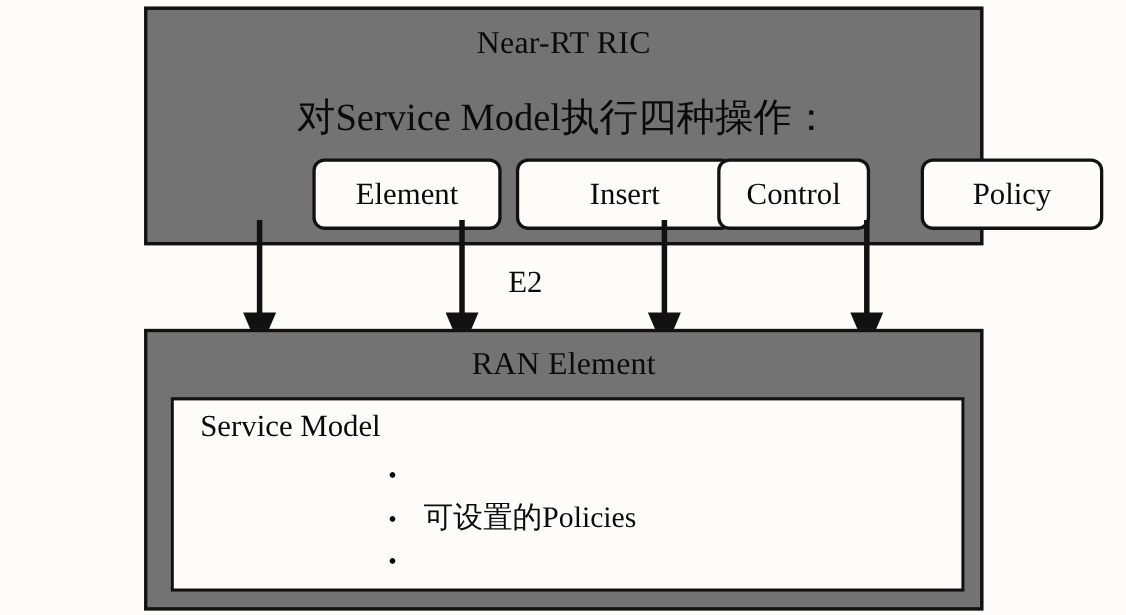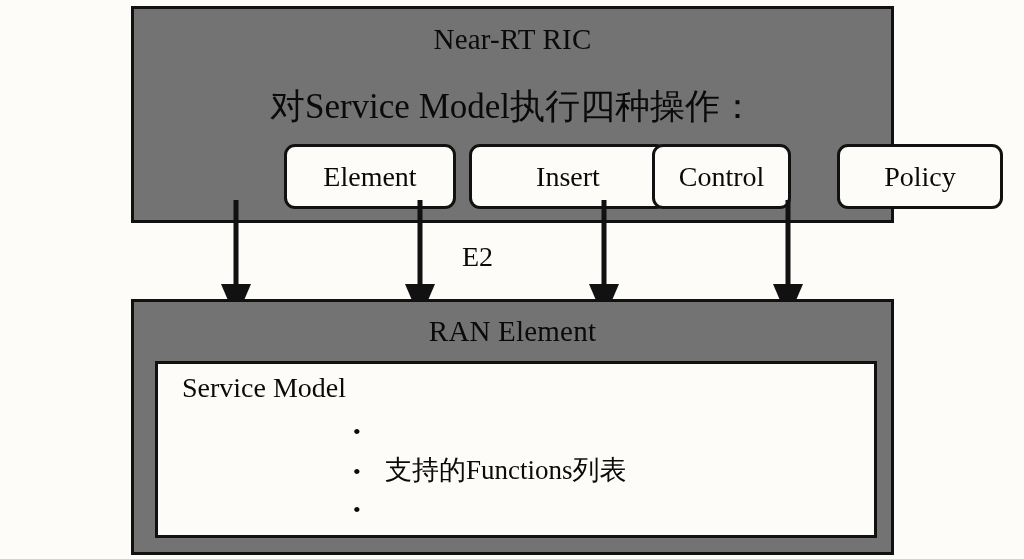--- a/index.html
+++ b/index.html
@@ -208,21 +208,21 @@
     <div id="service-model-box">
 
       <div id="service-model-title">Service Model</div>
 
       <ul id="service-model-list">
         <li class="sm-item">
           <span class="sm-bullet">•</span>
         </li>
         <li class="sm-item">
           <span class="sm-bullet">•</span>
-          <span class="sm-text">支持的Functions列表</span>
+          <span class="sm-text">可设置的Policies</span>
         </li>
         <li class="sm-item">
           <span class="sm-bullet">•</span>
         </li>
       </ul>
     </div>
   </div>
 
 </div>
 

